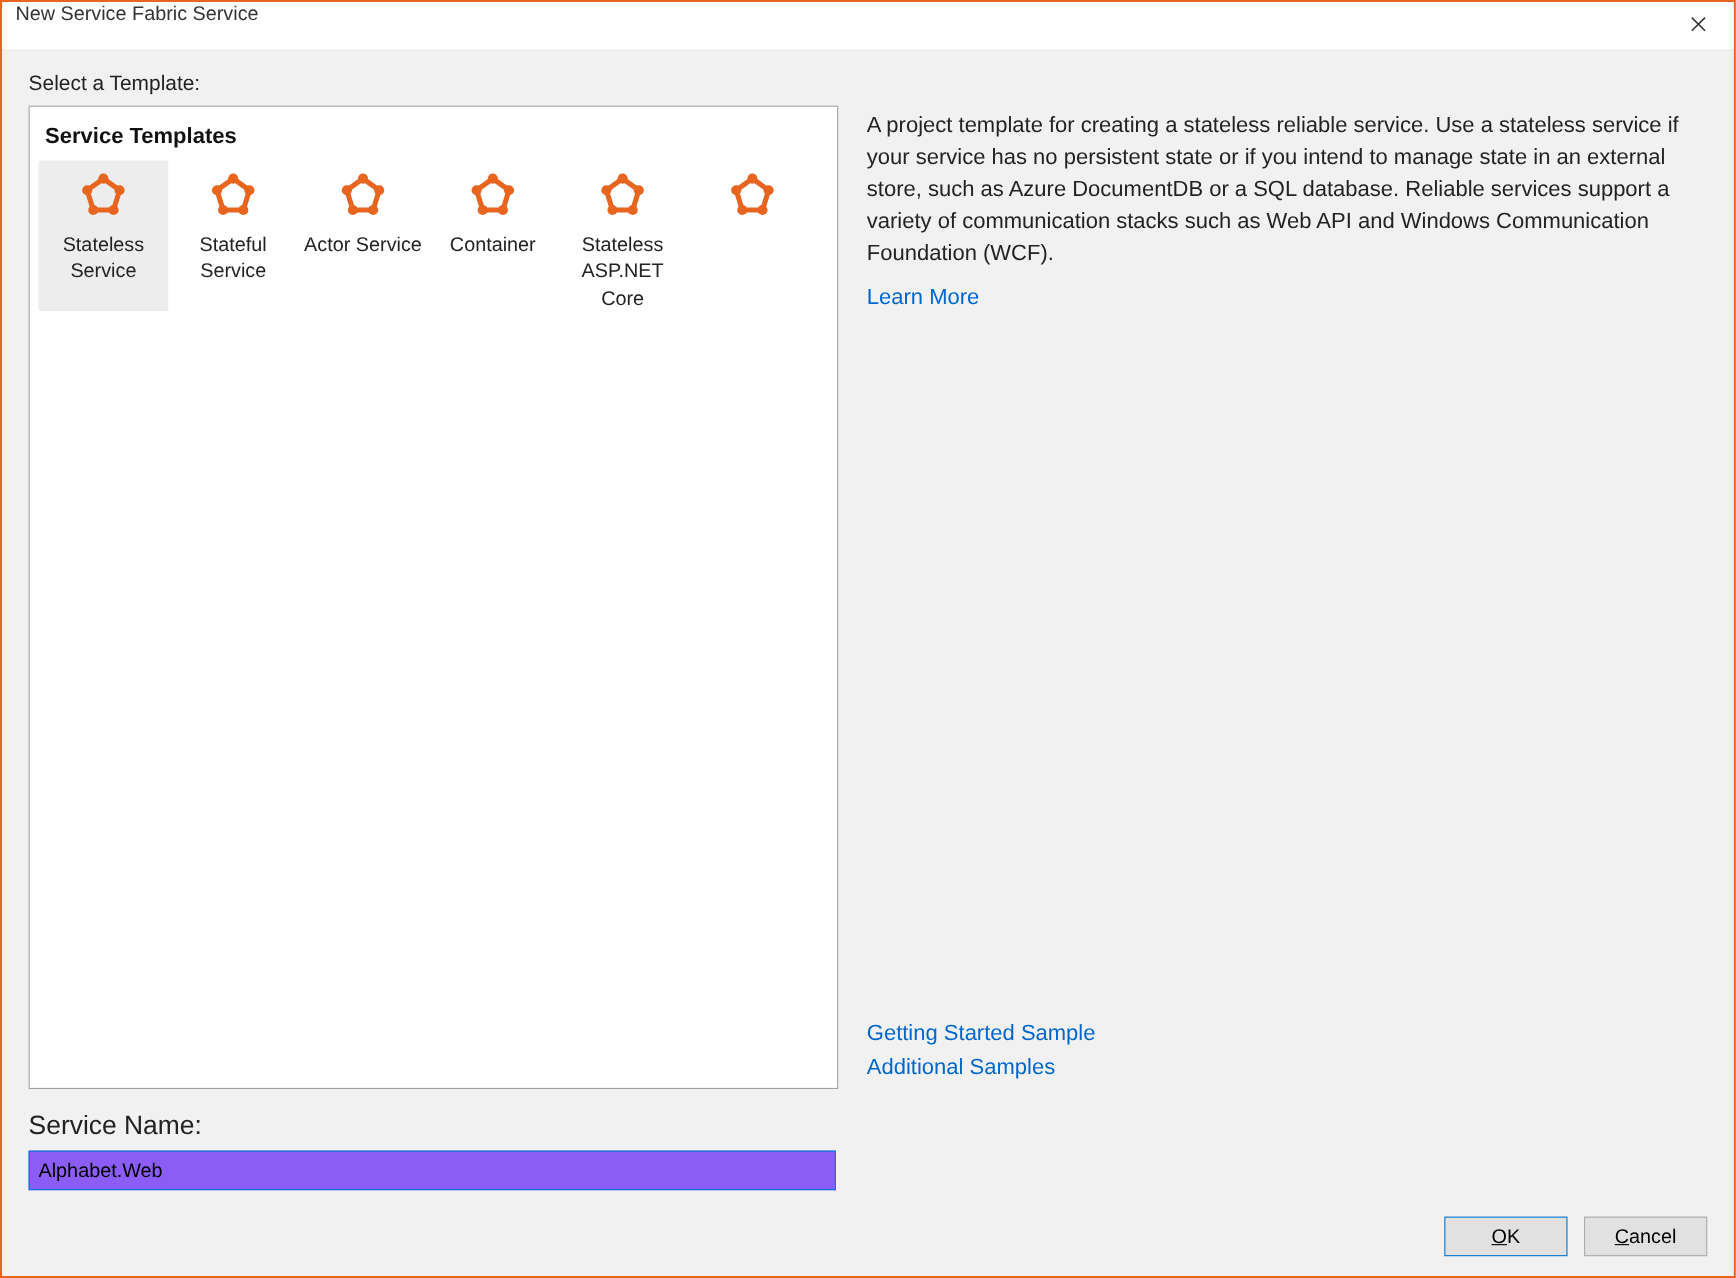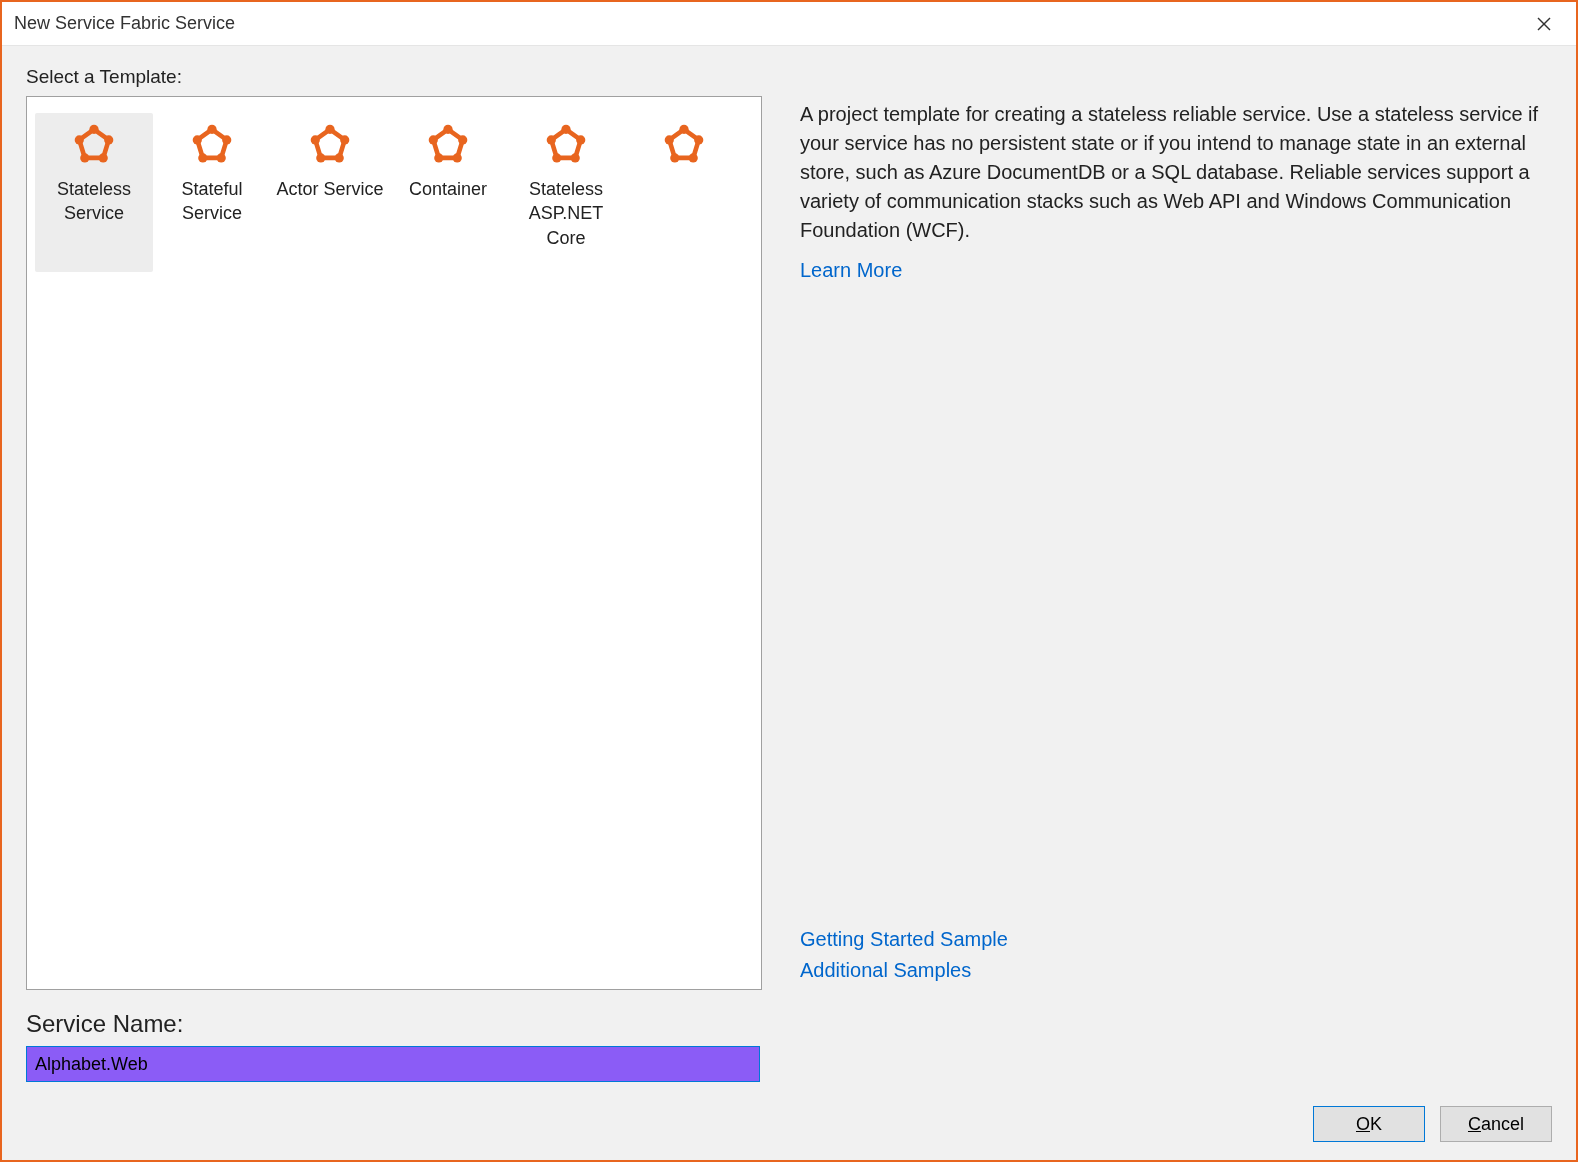--- a/index.html
+++ b/index.html
@@ -12,21 +12,21 @@
   .window {
     background: #fff;
     width: 1574px;
     height: 1158px;
     display: flex;
     flex-direction: column;
   }
   .titlebar {
     height: 44px;
     display: flex;
-    align-items: center;
+    align-items: flex-start;
     padding: 0 12px;
     background: #fff;
     border-bottom: 1px solid #e5e5e5;
   }
   .titlebar-title {
     font-size: 18px;
     color: #333;
   }
   .titlebar-close {
     margin-left: auto;
@@ -40,21 +40,21 @@
   }
   .content {
     flex: 1;
     background: #f1f1f1;
     display: flex;
     flex-direction: column;
     padding: 20px 24px 18px 24px;
   }
   .upper {
     display: flex;
-    gap: 38px;
+    gap: 26px;
     flex: 1;
   }
   .left-col {
     display: flex;
     flex-direction: column;
     width: 736px;
   }
   .select-label {
     font-size: 19px;
     color: #222;
@@ -72,21 +72,21 @@
     font-weight: 700;
     color: #111;
     margin: 0 0 10px 6px;
   }
   .templates-grid {
     display: flex;
     flex-wrap: wrap;
   }
   .template-item {
     width: 118px;
-    padding: 8px 4px 22px 4px;
+    padding: 8px 4px 0 4px;
     display: flex;
     flex-direction: column;
     align-items: center;
     border-radius: 2px;
     cursor: pointer;
     text-align: center;
   }
   .template-item.selected {
     background: #ededed;
   }
@@ -177,20 +177,21 @@
         <line x1="13" y1="1" x2="1" y2="13" stroke="#333" stroke-width="1.4"></line>
       </svg>
     </div>
   </div>
 
   <div class="content">
     <div class="upper">
       <div class="left-col">
         <div class="select-label">Select a Template:</div>
         <div class="templates-box">
+          <div class="templates-heading">Service Templates</div>
           <div class="templates-grid" id="templates-grid">
               <div class="template-item selected">
                 <div class="template-icon">
                   <svg width="46" height="46" viewBox="0 0 100 100">
   <g fill="none" stroke="#e8651f" stroke-width="10">
     <polygon points="50,16 82,39 70,78 30,78 18,39"></polygon>
   </g>
   <circle cx="50" cy="16" r="10" fill="#e8651f"></circle>
   <circle cx="82" cy="39" r="10" fill="#e8651f"></circle>
   <circle cx="70" cy="78" r="10" fill="#e8651f"></circle>

